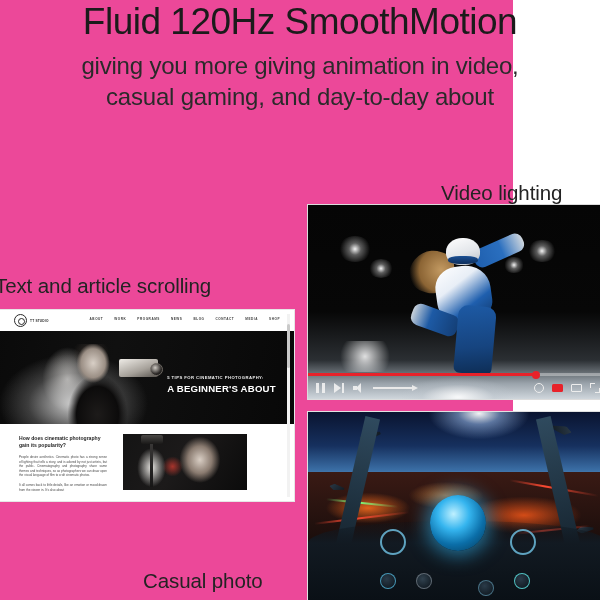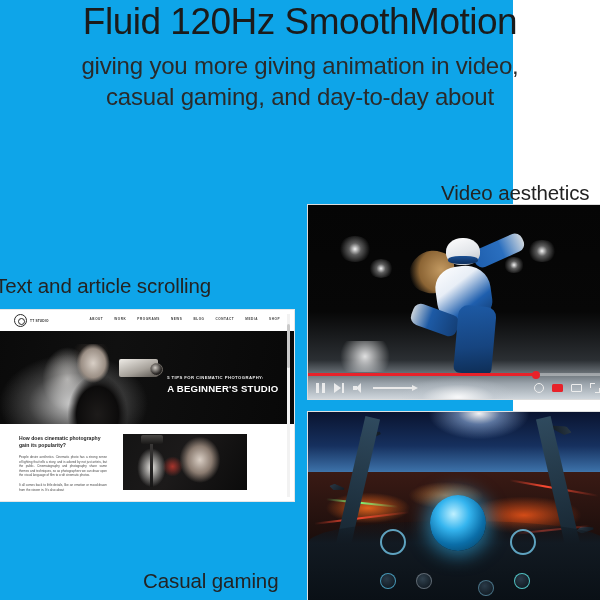--- a/index.html
+++ b/index.html
@@ -3,21 +3,21 @@
 <meta charset="utf-8">
 <title>Fluid 120Hz SmoothMotion</title>
 <style>
   * { box-sizing: border-box; margin: 0; padding: 0; }
   html, body {
     width: 600px; height: 600px;
     background: #ffffff;
     font-family: "Liberation Sans", sans-serif;
     overflow: hidden;
   }
-  .page { position: relative; width: 513px; height: 600px; background: #0ea5e9; }
+  .page { position: relative; width: 513px; height: 600px; background: #ec4899; }
 
   
   .headline {
     position: absolute; top: 0px; left: 0; width: 600px;
     text-align: center;
     font-size: 37px; line-height: 44px;
     font-weight: 400; letter-spacing: -0.5px;
     color: #1b1b1b;
     white-space: nowrap;
   }
@@ -350,23 +350,23 @@
 <body>
 
 <div class="page">
 
   <div class="headline">Fluid 120Hz SmoothMotion</div>
   <div class="subhead">
     <span class="l1">giving you more giving animation in video,</span>
     <span class="l2">casual gaming, and day-to-day about</span>
   </div>
 
-  <div class="caption cap-video">Video aesthetics</div>
+  <div class="caption cap-video">Video lighting</div>
   <div class="caption cap-text">Text and article scrolling</div>
-  <div class="caption cap-gaming">Casual gaming</div>
+  <div class="caption cap-gaming">Casual photo</div>
 
   <div class="panel panel-article">
 
     <div class="site-nav">
       <div class="site-logo">
         <span class="logo-mark"></span>
         <span class="logo-text">TT
 STUDIO</span>
       </div>
       <div class="nav-links">
@@ -378,21 +378,21 @@
         <span>CONTACT</span>
         <span>MEDIA</span>
         <span>SHOP</span>
       </div>
     </div>
 
     <div class="hero">
       <div class="figure"></div>
       <div class="camera"></div>
       <div class="hero-kicker">5 TIPS FOR CINEMATIC PHOTOGRAPHY:</div>
-      <div class="hero-title">A BEGINNER'S STUDIO</div>
+      <div class="hero-title">A BEGINNER'S ABOUT</div>
     </div>
 
     <div class="article-body">
       <div class="art-col">
         <div class="art-h">How does cinematic photography gain its popularity?</div>
         <div class="art-p">People desire aesthetics. Cinematic photo has a strong sense of lighting that tells a story, and is adored by not just artists, but the public. Cinematography and photography share same themes and techniques, so as photographers we can draw upon the visual language of film to craft cinematic photos.</div>
         <div class="art-p">It all comes back to little details, like an emotion or mood drawn from the viewer in. It's also about</div>
       </div>
       <div class="art-photo">
         <div class="tripod"></div>

